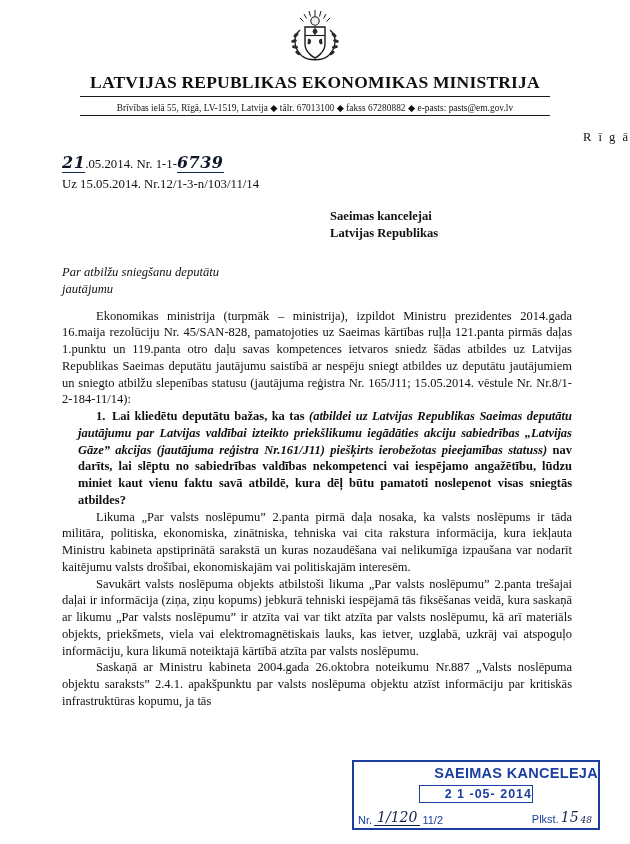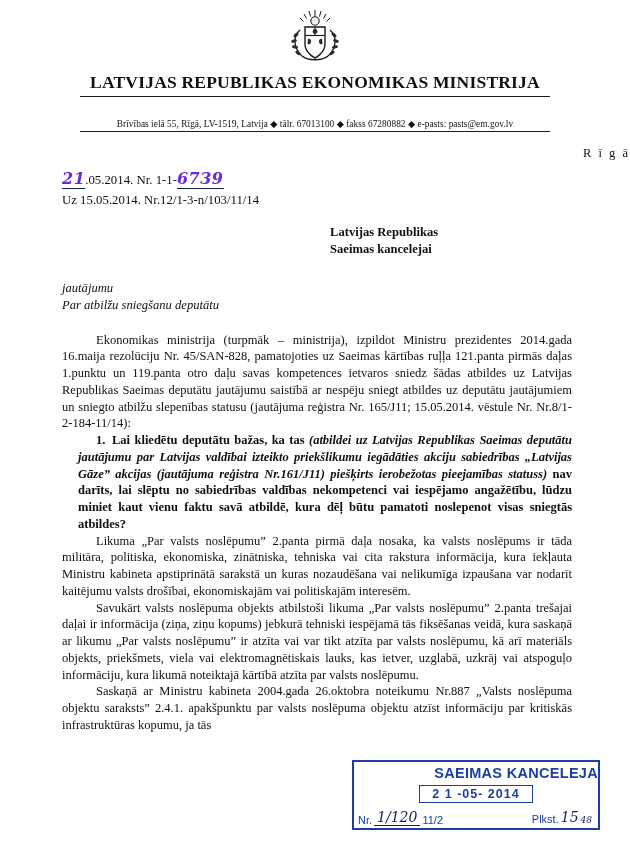--- a/index.html
+++ b/index.html
@@ -37,21 +37,21 @@
     font-family: "Liberation Serif", serif;
     font-weight: bold;
     font-size: 17.5px;
     letter-spacing: 0.2px;
     margin-top: 2px;
   }
   .contact-line {
     text-align: center;
     font-family: "Liberation Serif", serif;
     font-size: 9.3px;
-    margin-top: 21px;
+    margin-top: 5px;
     letter-spacing: 0.05px;
   }
   .rule {
     margin: 3px auto 0 auto;
     width: 470px;
     border-top: 1.4px solid #1a1a1a;
   }
   .rule.thin {
     margin-top: 1.5px;
     border-top: 0.7px solid #1a1a1a;
@@ -66,21 +66,21 @@
   }
   .datebox {
     margin-top: 6px;
     padding-left: 62px;
     font-size: 12.8px;
     line-height: 1.5;
   }
   .hand {
     font-family: "DejaVu Serif", serif;
     font-style: italic;
-    color: #6d28d9;
+    color: #0f172a;
     font-size: 16px;
     font-weight: bold;
     letter-spacing: 0.5px;
     margin-top: 16px;
   }
   .hand-underline {
     border-bottom: 1.5px solid #13204d;
     padding-bottom: 0px;
   }
 
@@ -97,21 +97,21 @@
   .subject {
     margin-top: 22px;
     padding-left: 62px;
     font-size: 12.6px;
     font-style: italic;
     line-height: 1.35;
   }
 
   
   .body {
-    margin-top: 18px;
+    margin-top: 10px;
     padding-left: 62px;
     padding-right: 58px;
     font-size: 12.5px;
     line-height: 1.34;
     text-align: justify;
   }
   .body p {
     margin: 0 0 0 0;
     text-indent: 34px;
   }
@@ -146,21 +146,21 @@
     font-family: "Liberation Sans", sans-serif;
     font-weight: bold;
     font-size: 14.5px;
     letter-spacing: 0.3px;
     margin-top: 3px;
   }
   .stamp-date {
     margin: 4px auto 0 auto;
     width: 112px;
     border: 1.6px solid #1b3fa0;
-    text-align: center;
+    text-align: right;
     color: #1b3fa0;
     font-family: "Liberation Sans", sans-serif;
     font-weight: bold;
     font-size: 12.5px;
     letter-spacing: 1px;
     padding: 1px 0;
   }
   .stamp-footer {
     position: absolute;
     left: 4px;
@@ -243,27 +243,27 @@
 
   <div class="riga">R ī g ā</div>
   <div class="datebox">
     <div>
       <span class="hand hand-underline">21</span><span>.05.2014. Nr. 1-1-</span><span class="hand hand-underline">6739</span>
     </div>
     <div>Uz 15.05.2014. Nr.12/1-3-n/103/11/14</div>
   </div>
 
   <div class="addressee">
+    <div>Saeimas kancelejai</div>
     <div>Latvijas Republikas</div>
-    <div>Saeimas kancelejai</div>
   </div>
 
   <div class="subject">
+    <div>Par atbilžu sniegšanu deputātu</div>
     <div>jautājumu</div>
-    <div>Par atbilžu sniegšanu deputātu</div>
   </div>
 
   <div class="body">
     <p>Ekonomikas ministrija (turpmāk – ministrija), izpildot Ministru prezidentes 2014.gada 16.maija rezolūciju Nr. 45/SAN-828, pamatojoties uz Saeimas kārtības ruļļa 121.panta pirmās daļas 1.punktu un 119.panta otro daļu savas kompetences ietvaros sniedz šādas atbildes uz Latvijas Republikas Saeimas deputātu jautājumu saistībā ar nespēju sniegt atbildes uz deputātu jautājumiem un sniegto atbilžu slepenības statusu (jautājuma reģistra Nr. 165/J11; 15.05.2014. vēstule Nr. Nr.8/1-2-184-11/14):</p>
     <p class="item-bold">
       <span class="num">1.</span><span>Lai kliedētu deputātu bažas, ka tas </span><span class="ital">(atbildei uz Latvijas Republikas Saeimas deputātu jautājumu par Latvijas valdībai izteikto priekšlikumu iegādāties akciju sabiedrības „Latvijas Gāze” akcijas (jautājuma reģistra Nr.161/J11) piešķirts ierobežotas pieejamības statuss)</span><span> nav darīts, lai slēptu no sabiedrības valdības nekompetenci vai iespējamo angažētību, lūdzu miniet kaut vienu faktu savā atbildē, kura dēļ būtu pamatoti noslepenot visas sniegtās atbildes?</span>
     </p>
     <p>Likuma „Par valsts noslēpumu” 2.panta pirmā daļa nosaka, ka valsts noslēpums ir tāda militāra, politiska, ekonomiska, zinātniska, tehniska vai cita rakstura informācija, kura iekļauta Ministru kabineta apstiprinātā sarakstā un kuras nozaudēšana vai nelikumīga izpaušana var nodarīt kaitējumu valsts drošībai, ekonomiskajām vai politiskajām interesēm.</p>
     <p>Savukārt valsts noslēpuma objekts atbilstoši likuma „Par valsts noslēpumu” 2.panta trešajai daļai ir informācija (ziņa, ziņu kopums) jebkurā tehniski iespējamā tās fiksēšanas veidā, kura saskaņā ar likumu „Par valsts noslēpumu” ir atzīta vai var tikt atzīta par valsts noslēpumu, kā arī materiāls objekts, priekšmets, viela vai elektromagnētiskais lauks, kas ietver, uzglabā, uzkrāj vai atspoguļo informāciju, kura likumā noteiktajā kārtībā atzīta par valsts noslēpumu.</p>
     <p>Saskaņā ar Ministru kabineta 2004.gada 26.oktobra noteikumu Nr.887 „Valsts noslēpuma objektu saraksts” 2.4.1. apakšpunktu par valsts noslēpuma objektu atzīst informāciju par kritiskās infrastruktūras kopumu, ja tās</p>

